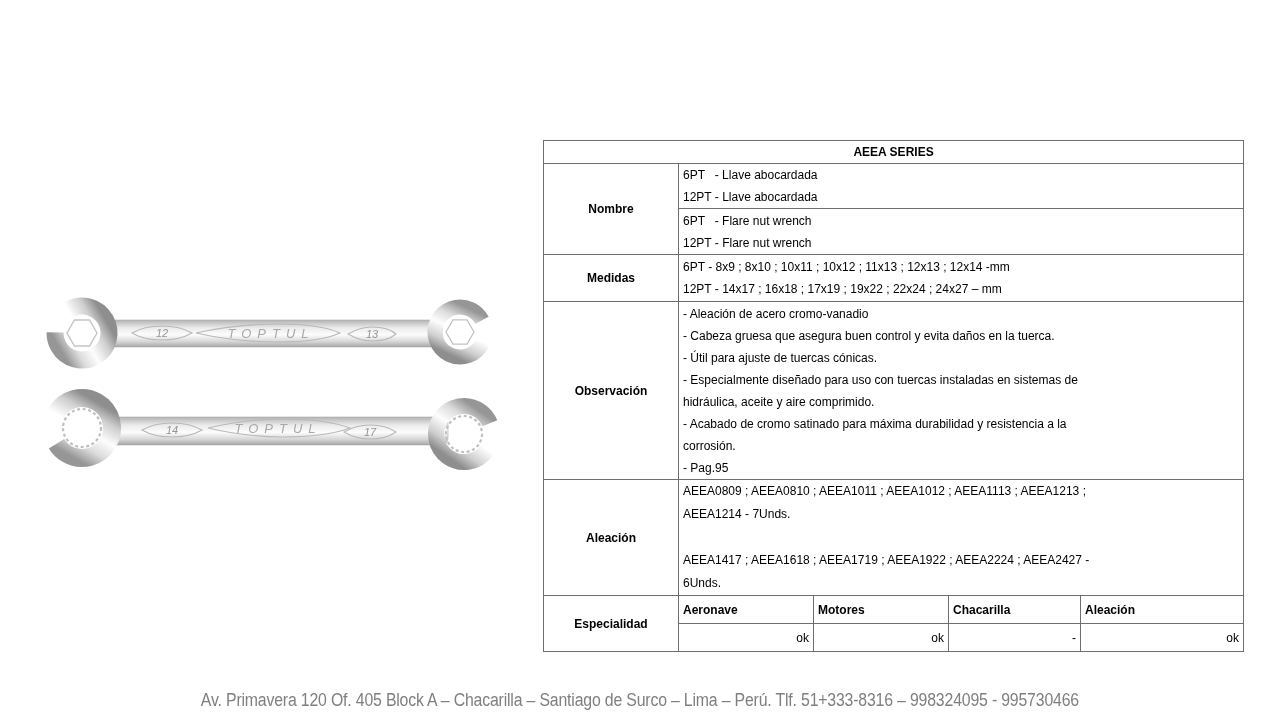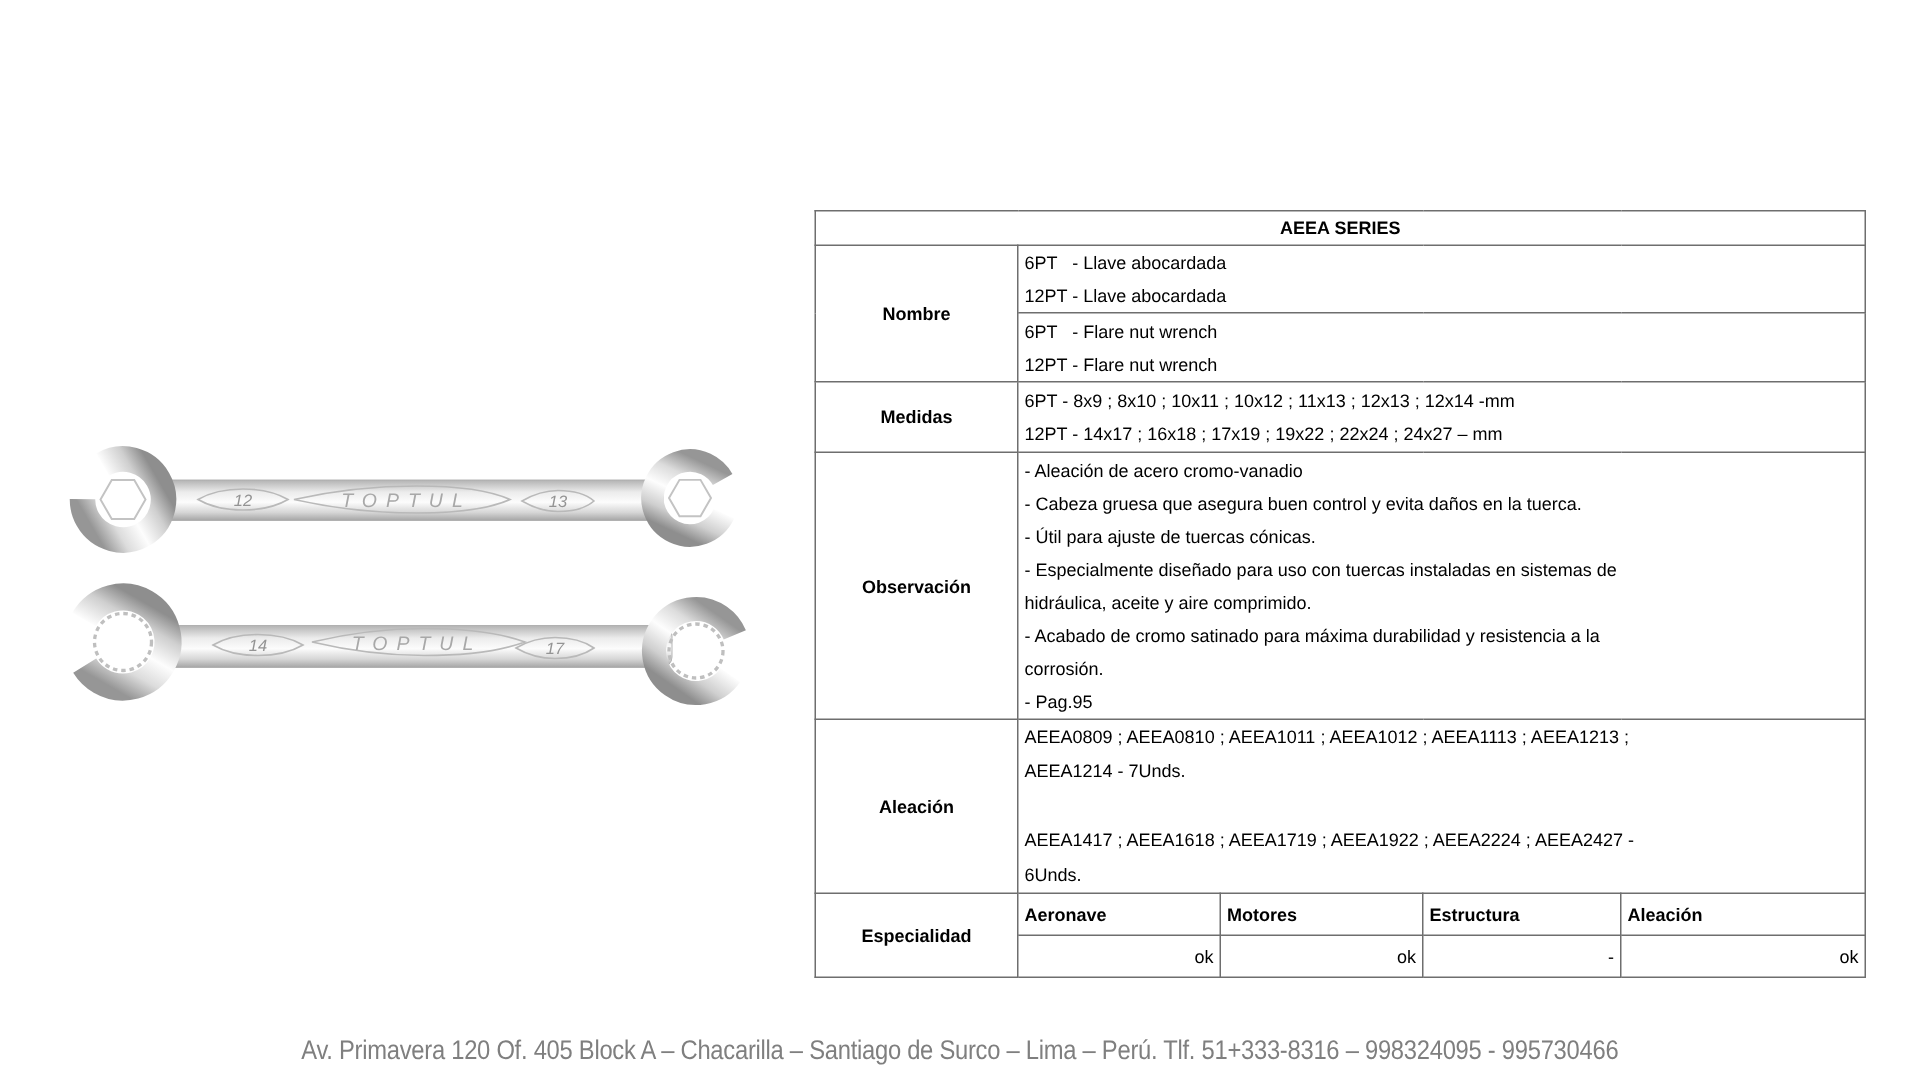--- a/index.html
+++ b/index.html
@@ -125,21 +125,21 @@
     <td colspan="4" class="multiline codigos-cell">AEEA0809 ; AEEA0810 ; AEEA1011 ; AEEA1012 ; AEEA1113 ; AEEA1213 ;
 AEEA1214 - 7Unds.
 
 AEEA1417 ; AEEA1618 ; AEEA1719 ; AEEA1922 ; AEEA2224 ; AEEA2427 -
 6Unds.</td>
   </tr>
   <tr style="height:28px">
     <td rowspan="2" class="label-cell">Especialidad</td>
     <td class="esp-head">Aeronave</td>
     <td class="esp-head">Motores</td>
-    <td class="esp-head">Estructura</td>
+    <td class="esp-head">Chacarilla</td>
     <td class="esp-head">Aleación</td>
   </tr>
   <tr style="height:28px">
     <td class="esp-val">ok</td>
     <td class="esp-val">ok</td>
     <td class="esp-val">-</td>
     <td class="esp-val">ok</td>
   </tr>
 </tbody>
   </table>

